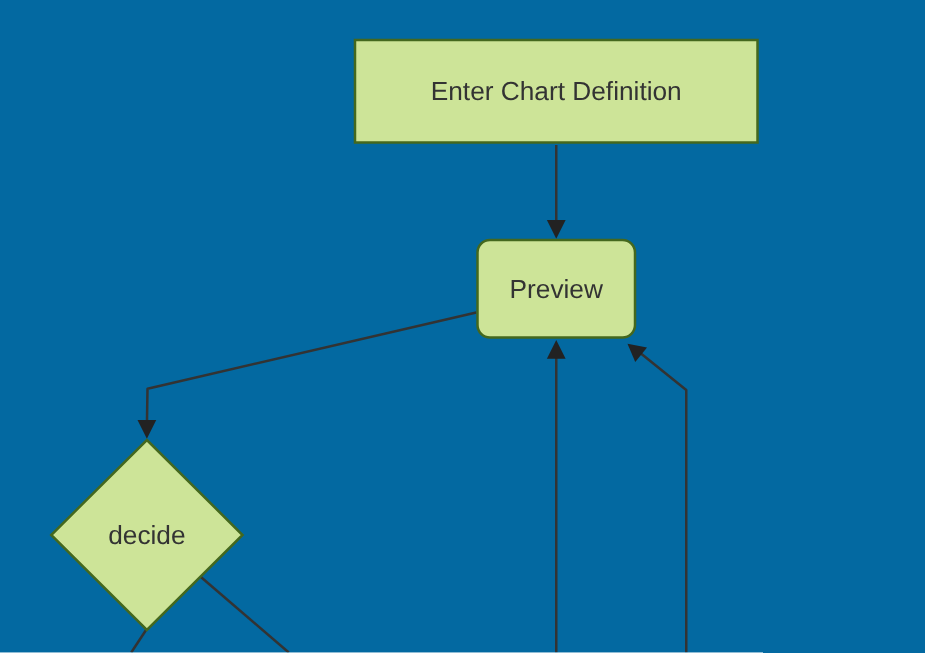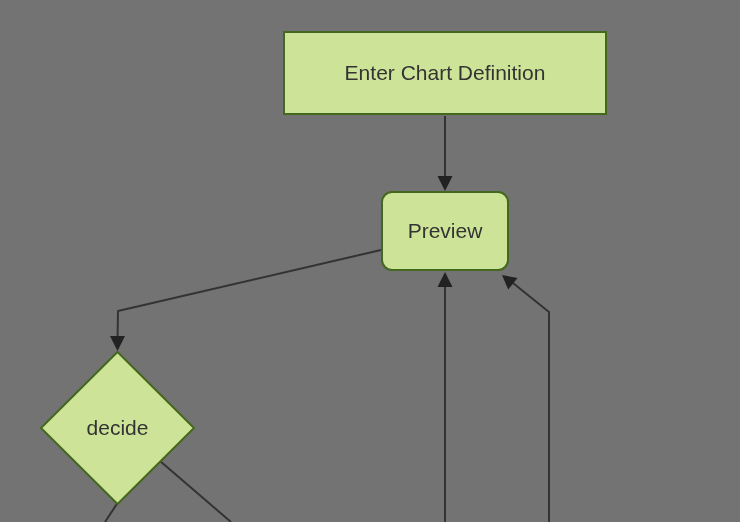--- a/index.html
+++ b/index.html
@@ -5,21 +5,21 @@
   html, body {
     margin: 0;
     padding: 0;
     background: #ffffff;
     font-family: "Liberation Sans", "DejaVu Sans", sans-serif;
   }
   .stage {
     position: relative;
     width: 740px;
     height: 522px;
-    background: #737373;
+    background: #0369a1;
     overflow: hidden;
   }
   svg { display: block; }
   .edge {
     fill: none;
     stroke: #333333;
     stroke-width: 2;
     stroke-linejoin: round;
   }
   .arrowhead {

